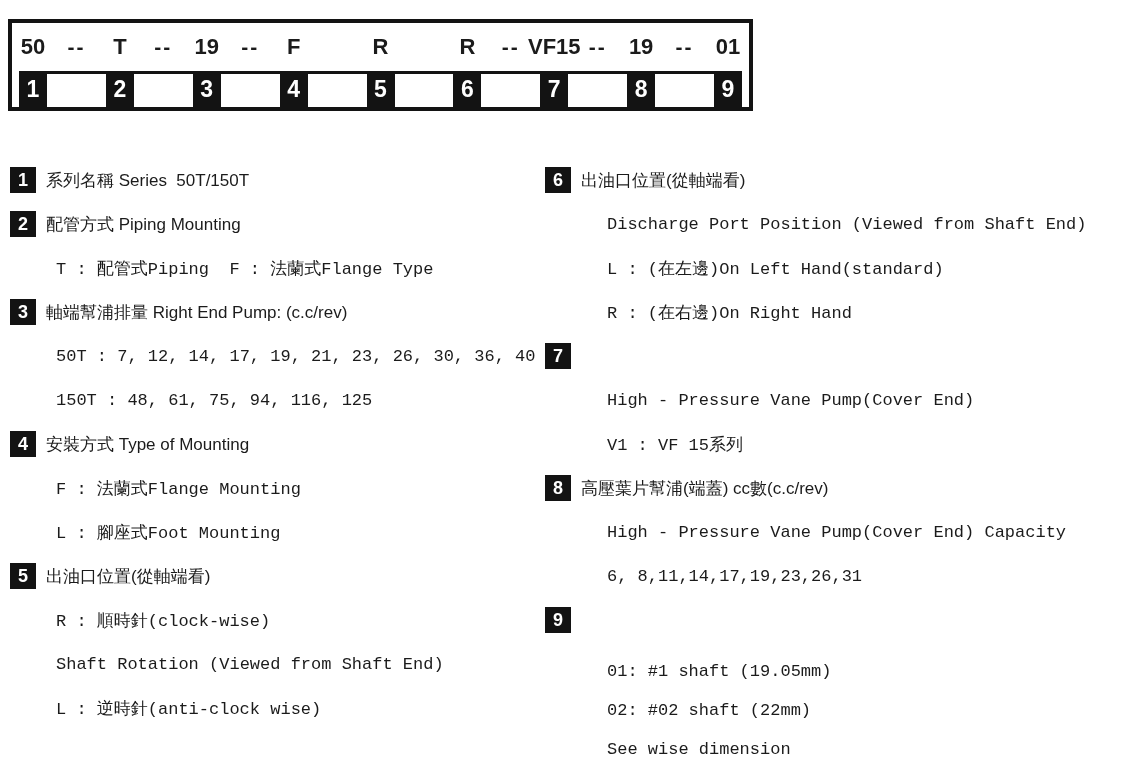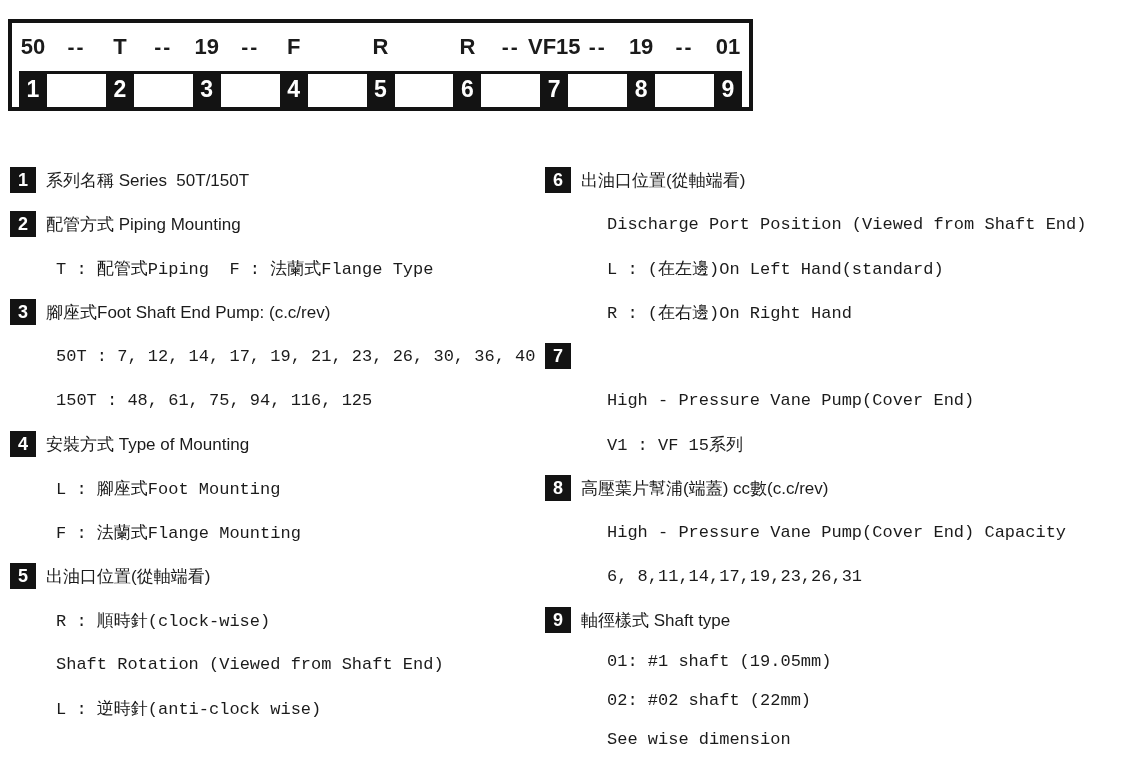--- a/index.html
+++ b/index.html
@@ -30,21 +30,21 @@
     font-weight:bold; font-size:23px;
     display:flex; align-items:center; justify-content:center;
   }
   .sg { flex:1; border-top:3px solid #131313; background:#ffffff; }
 
   
   .legend { position:absolute; left:10px; top:158px; width:1136px; display:flex; }
   .col-left  { width:535px; flex:none; }
   .col-right { flex:1; }
   .line { height:44px; display:flex; align-items:center; }
-  .line.tight { height:39px; }
+  .line.tight { height:39px;align-items:flex-end; }
   .t { white-space:pre; font-size:17px; }
   .badge {
     width:26px; height:26px; background:#131313; color:#ffffff;
     font-weight:bold; font-size:18px; flex:none;
     display:flex; align-items:center; justify-content:center;
     margin-right:10px;
   }
   .sub { padding-left:46px;font-family:Liberation Mono, monospace; }
   .col-right .sub { padding-left:62px; }
 </style>
@@ -118,39 +118,39 @@
         <span class="badge">2</span>
         <span class="t">配管方式 Piping Mounting</span>
       </div>
       <div class="line sub">
           <span class="t">T : 配管式Piping  F : 法蘭式Flange Type</span>
         </div>
     </div>
     <div>
       <div class="line">
         <span class="badge">3</span>
-        <span class="t">腳座式Foot Shaft End Pump: (c.c/rev)</span>
+        <span class="t">軸端幫浦排量 Right End Pump: (c.c/rev)</span>
       </div>
       <div class="line sub">
           <span class="t">50T : 7, 12, 14, 17, 19, 21, 23, 26, 30, 36, 40</span>
         </div>
       <div class="line sub">
           <span class="t">150T : 48, 61, 75, 94, 116, 125</span>
         </div>
     </div>
     <div>
       <div class="line">
         <span class="badge">4</span>
         <span class="t">安裝方式 Type of Mounting</span>
       </div>
       <div class="line sub">
+          <span class="t">F : 法蘭式Flange Mounting</span>
+        </div>
+      <div class="line sub">
           <span class="t">L : 腳座式Foot Mounting</span>
-        </div>
-      <div class="line sub">
-          <span class="t">F : 法蘭式Flange Mounting</span>
         </div>
     </div>
     <div>
       <div class="line">
         <span class="badge">5</span>
         <span class="t">出油口位置(從軸端看)</span>
       </div>
       <div class="line sub">
           <span class="t">R : 順時針(clock-wise)</span>
         </div>
@@ -198,21 +198,20 @@
       <div class="line sub">
           <span class="t">High - Pressure Vane Pump(Cover End) Capacity</span>
         </div>
       <div class="line sub">
           <span class="t">6, 8,11,14,17,19,23,26,31</span>
         </div>
     </div>
     <div>
       <div class="line">
         <span class="badge">9</span>
-        <span class="t">軸徑樣式 Shaft type</span>
       </div>
       <div class="line sub tight">
           <span class="t">01: #1 shaft (19.05mm)</span>
         </div>
       <div class="line sub tight">
           <span class="t">02: #02 shaft (22mm)</span>
         </div>
       <div class="line sub tight">
           <span class="t">See wise dimension</span>
         </div>

